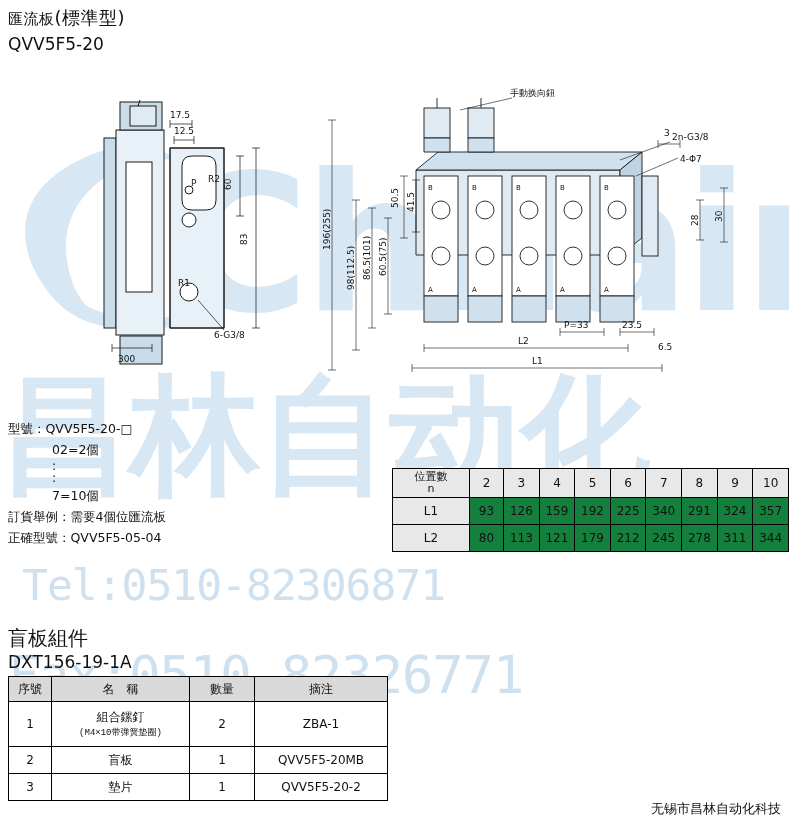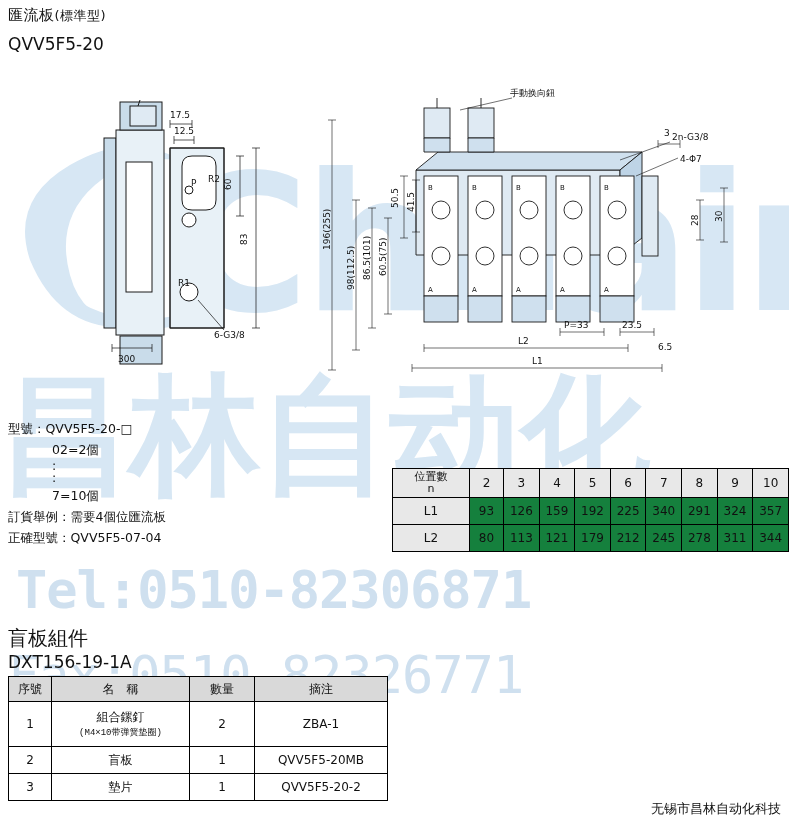--- a/index.html
+++ b/index.html
@@ -5,27 +5,27 @@
   html,body{margin:0;padding:0;}
   body{
     width:789px;height:826px;position:relative;
     background:#ffffff;
     font-family:"DejaVu Sans","Liberation Sans",sans-serif;
     overflow:hidden;
   }
   .abs{position:absolute;}
   
   #title-main{left:8px;top:6px;font-size:15px;color:#111;letter-spacing:0.5px;}
-  #title-main .sub{font-size:13px;}
+  #title-main .sub{font-size:18px;}
   #title-model{left:8px;top:34px;font-size:17px;color:#111;}
   
   .wm{position:absolute;pointer-events:none;}
   #wm-logo{left:0px;top:120px;width:470px;height:300px;}
   #wm-char{left:0px;top:360px;width:789px;height:160px;}
-  #wm-tel{left:16px;top:560px;font-size:52px;color:#cfe0ef;font-family:"DejaVu Sans Mono","Liberation Mono",monospace;font-weight:bold;letter-spacing:-1px;}
+  #wm-tel{left:22px;top:560px;font-size:43px;color:#cfe0ef;font-family:"DejaVu Sans Mono","Liberation Mono",monospace;font-weight:normal;letter-spacing:-1px;}
   #wm-fax{left:8px;top:645px;font-size:52px;color:#cfe0ef;font-family:"DejaVu Sans Mono","Liberation Mono",monospace;font-weight:normal;letter-spacing:-1px;}
   
   #notes{left:8px;top:418px;font-size:12.5px;color:#111;line-height:21px;}
   #notes .ind{padding-left:44px;}
   #notes .ind2{padding-left:44px;}
   
   table{border-collapse:collapse;}
   #dim-table{left:392px;top:468px;}
   #dim-table td{border:1px solid #000;font-size:12px;text-align:center;color:#111;height:24px;}
   #dim-table td.hdr{background:#e8e8e8;width:52px;font-size:11px;line-height:12px;padding:2px 16px;}
@@ -206,21 +206,21 @@
   </g>
 </svg>
 
 <div class="abs" id="notes">
   <div>型號：QVV5F5-20-□</div>
   <div class="ind">02=2個</div>
   <div class="ind2" style="line-height:11px;">:</div>
   <div class="ind2" style="line-height:14px;">:</div>
   <div class="ind">7=10個</div>
   <div>訂貨舉例：需要4個位匯流板</div>
-  <div>正確型號：QVV5F5-07-04</div>
+  <div>正確型號：QVV5F5-05-04</div>
 </div>
 
 <table class="abs" id="dim-table">
   <tbody>
       <tr>
     <td class="hdr">
       <div>位置數</div>
       <div>n</div>
     </td>
     <td class="hval">2</td>

